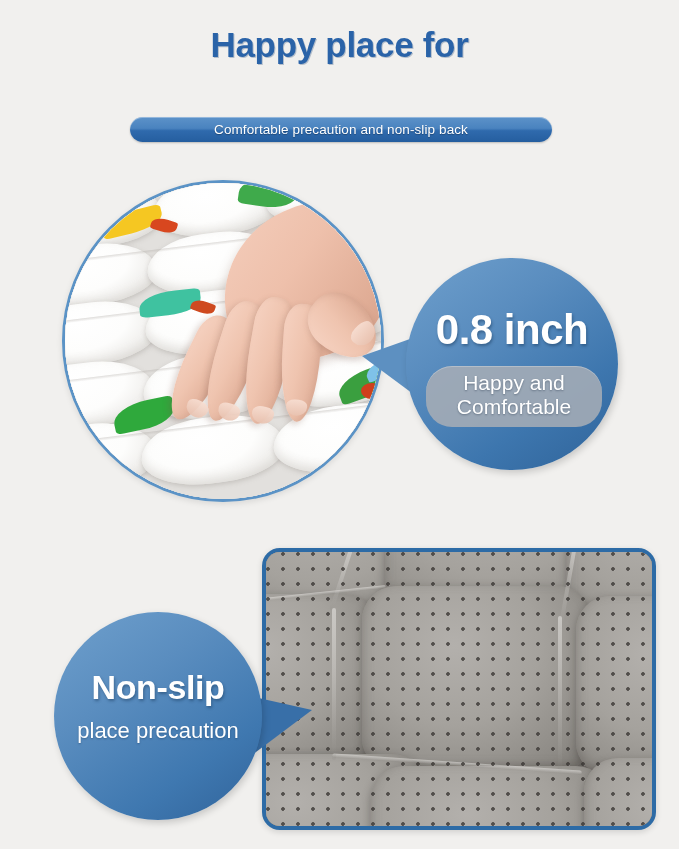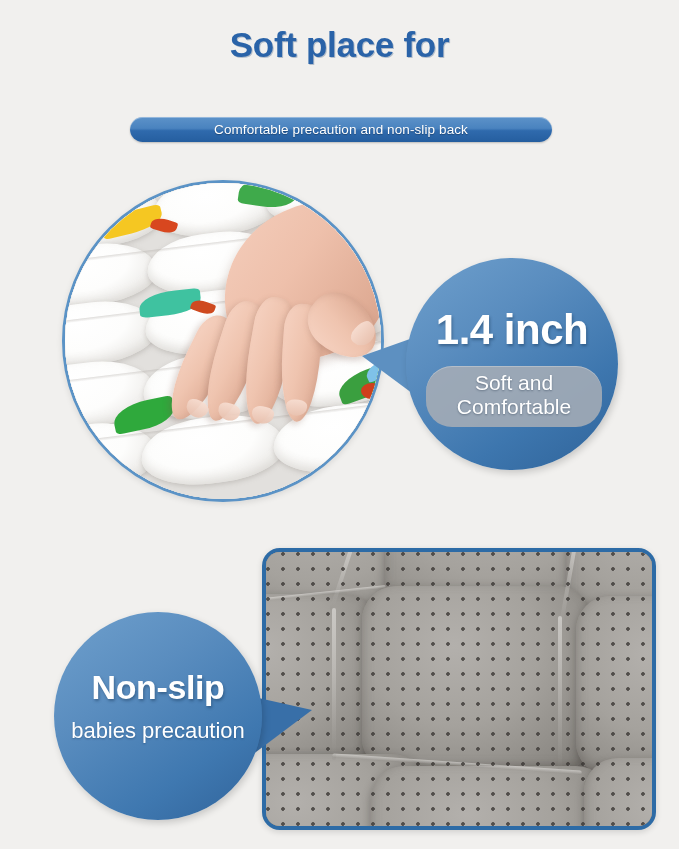--- a/index.html
+++ b/index.html
@@ -287,21 +287,21 @@
     font-weight: normal;
     text-shadow: 0 1px 2px rgba(20,50,85,0.40);
   }
 </style>
 </head>
 <body>
 
 <div class="stage">
 
   <div class="headline">
-    <span>Soft place for</span>
+    <span>Happy place for</span>
   </div>
 
   <div class="subtitle-banner">
     <span>Comfortable precaution and non-slip back</span>
   </div>
 
   <div class="photo-circle">
     <div class="inner">
       <div class="quilt"></div>
 
@@ -358,23 +358,23 @@
         <div class="nail" style="left:90px;  top:202px; width:22px; height:17px; transform:rotate(8deg);"></div>
         <div class="nail" style="left:124px; top:194px; width:21px; height:16px; transform:rotate(2deg);"></div>
         <div class="nail" style="left:186px; top:116px; width:26px; height:20px; transform:rotate(-48deg);"></div>
       </div>
     </div>
   </div>
 
   <div class="bubble-inch">
     <div class="tail"></div>
     <div class="disc"></div>
-    <div class="label">1.4 inch</div>
+    <div class="label">0.8 inch</div>
     <div class="pill">
-      <div>Soft and</div>
+      <div>Happy and</div>
       <div>Comfortable</div>
     </div>
   </div>
 
   <div class="photo-rect">
     <div class="grey-quilt"></div>
 
     <div class="grey-puff" style="left:-50px; top:-96px; width:250px; height:170px;"></div>
     <div class="grey-puff" style="left:118px; top:-108px; width:268px; height:176px;"></div>
     <div class="grey-puff" style="left:300px; top:-86px; width:190px; height:168px;"></div>
@@ -394,16 +394,16 @@
     <div class="grey-seam" style="left:66px; top:210px; width:250px; height:4px; transform:rotate(4deg);"></div>
     <div class="grey-seam" style="left:66px; top:56px; width:4px; height:152px;"></div>
 
     <div class="dots"></div>
   </div>
 
   <div class="bubble-slip">
     <div class="tail"></div>
     <div class="disc"></div>
     <div class="title">Non-slip</div>
-    <div class="sub">babies precaution</div>
+    <div class="sub">place precaution</div>
   </div>
 
 </div>
 
 </body></html>

